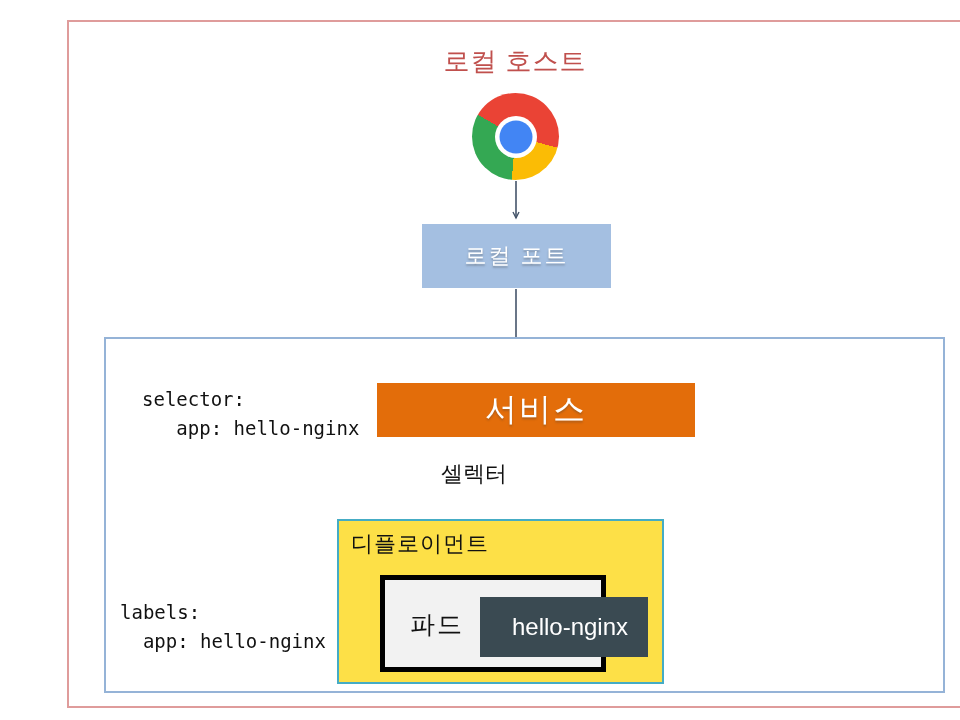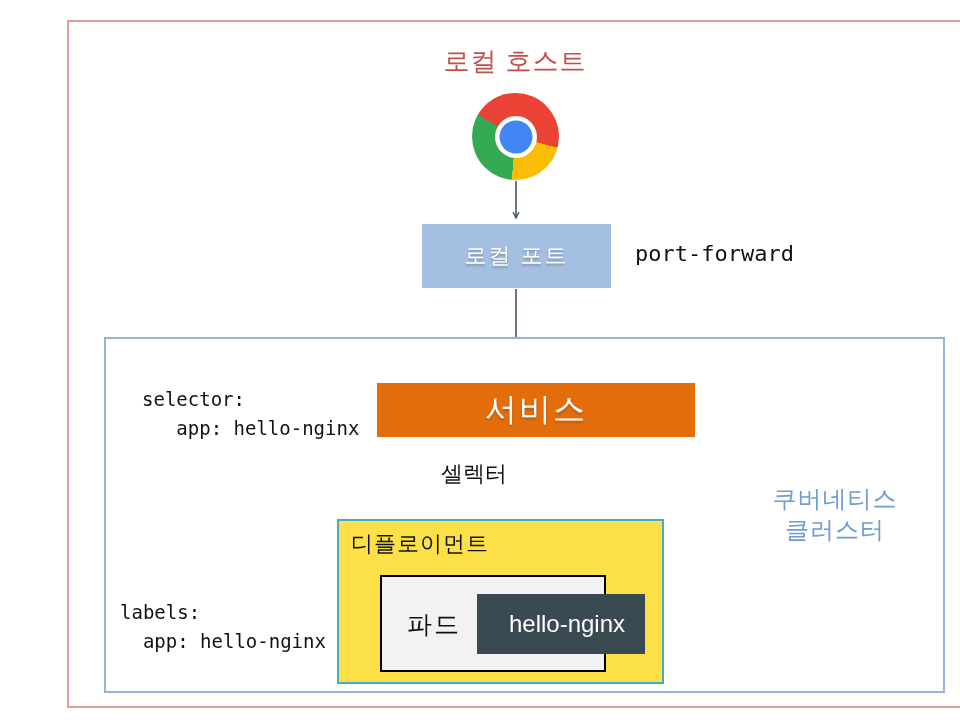--- a/index.html
+++ b/index.html
@@ -122,21 +122,21 @@
     left: 12px; top: 8px;
     font-size: 22px;
     color: #111111;
     letter-spacing: 1px;
   }
   .pod-box {
     position: absolute;
     left: 41px; top: 54px;
     width: 226px; height: 97px;
     background: #F2F2F2;
-    border: 2px solid #000000;
+    border: 5px solid #000000;
   }
   .pod-label {
     position: absolute;
     left: 25px; top: 50%;
     transform: translateY(-50%);
     font-size: 25px;
     color: #111111;
     letter-spacing: 2px;
   }
   .container-box {
@@ -195,21 +195,20 @@
         <path d="M1,1 L7,4 L1,7" fill="none" stroke="#44546A" stroke-width="1.4"></path>
       </marker>
     </defs>
     <line x1="484" y1="181" x2="484" y2="218" stroke="#44546A" stroke-width="1.6" marker-end="url(#openArrow)"></line>
     <line x1="484" y1="289" x2="484" y2="378" stroke="#44546A" stroke-width="1.6" marker-end="url(#openArrow)"></line>
     <line x1="484" y1="437" x2="484" y2="570" stroke="#44546A" stroke-width="1.6" marker-end="url(#openArrow)"></line>
   </svg>
 
   <div class="local-port-box">로컬 포트</div>
 
-  <div class="port-forward">port-forward</div>
 
   <div class="cluster-box"></div>
 
   <div class="selector-annotation">selector:
    app: hello-nginx</div>
 
   <div class="service-box">서비스</div>
 
   <div class="selector-arrow-label">셀렉터</div>
 
@@ -217,16 +216,14 @@
     <div class="deployment-label">디플로이먼트</div>
     <div class="pod-box">
       <div class="pod-label">파드</div>
       <div class="container-box">hello-nginx</div>
     </div>
   </div>
 
   <div class="labels-annotation">labels:
   app: hello-nginx</div>
 
-  <div class="cluster-label">쿠버네티스
-클러스터</div>
 
 </div>
 
 </body></html>

